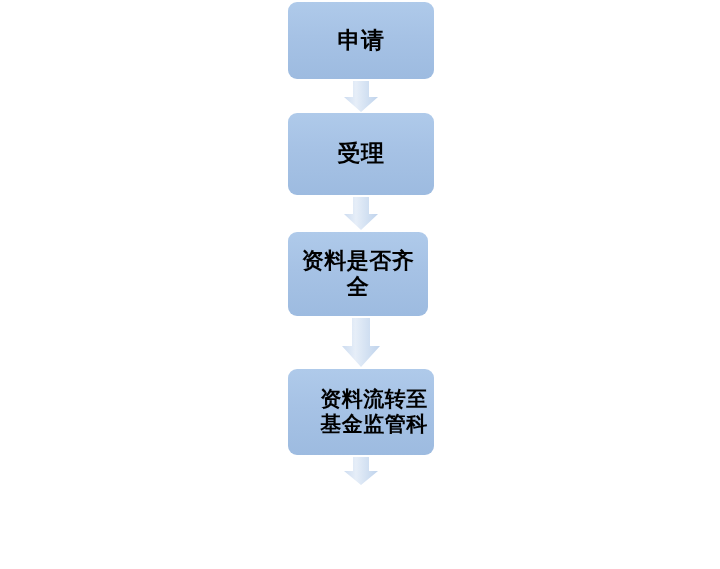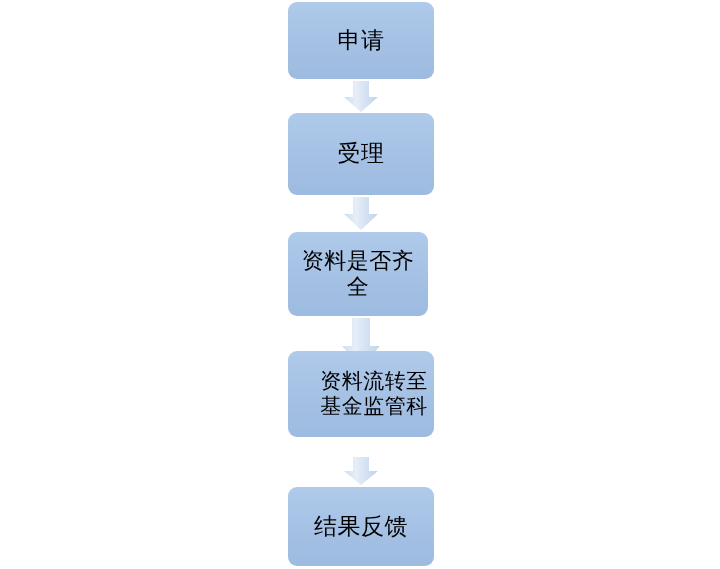--- a/index.html
+++ b/index.html
@@ -33,35 +33,36 @@
     background: linear-gradient(180deg, #afcaea 0%, #a6c2e5 45%, #9dbbe0 100%);
     display: flex;
     align-items: center;
     justify-content: center;
     text-align: center;
     color: #000000;
     line-height: 1.18;
     letter-spacing: 0.5px;
     white-space: pre-line;
     font-family: "DejaVu Sans", "Liberation Sans", sans-serif;
+    font-weight: bold;
   }
 
   .node-label {
     display: block;
     width: 100%;
     padding: 0 6px;
     box-sizing: border-box;
     white-space: pre-line;
   }
 
   
   #node-apply      { left: 288px; top: 2px;   width: 146px; height: 77px;  font-size: 23px; }
   #node-accept     { left: 288px; top: 113px; width: 146px; height: 82px;  font-size: 23px; justify-content: flex-end; }
   #node-complete   { left: 288px; top: 232px; width: 140px; height: 84px;  font-size: 22px; }
-  #node-transfer   { left: 288px; top: 351px; width: 146px; height: 86px;  font-size: 21px; padding-left: 26px; }
+  #node-transfer   { left: 288px; top: 369px; width: 146px; height: 86px;  font-size: 21px; padding-left: 26px; }
   #node-feedback   { left: 288px; top: 487px; width: 146px; height: 79px;  font-size: 23px; }
 
   
   .arrow {
     position: absolute;
     display: block;
   }
   .arrow svg { display: block; width: 100%; height: 100%; }
 
   #arrow-1 { left: 344px; top: 81px;  width: 34px; height: 31px; }
@@ -136,17 +137,14 @@
         <linearGradient id="agrad4" x1="0" y1="0" x2="1" y2="0">
           <stop offset="0%" stop-color="#cddcf0"></stop>
           <stop offset="35%" stop-color="#e6eef8"></stop>
           <stop offset="100%" stop-color="#bfd3ec"></stop>
         </linearGradient>
       </defs>
       <polygon points="9,0 25,0 25,14 34,14 17,28 0,14 9,14" fill="url(#agrad4)"></polygon>
     </svg>
   </div>
 
-  <div class="node" id="node-feedback">
-    <span class="node-label">结果反馈</span>
-  </div>
 
 </div>
 
 </body></html>

